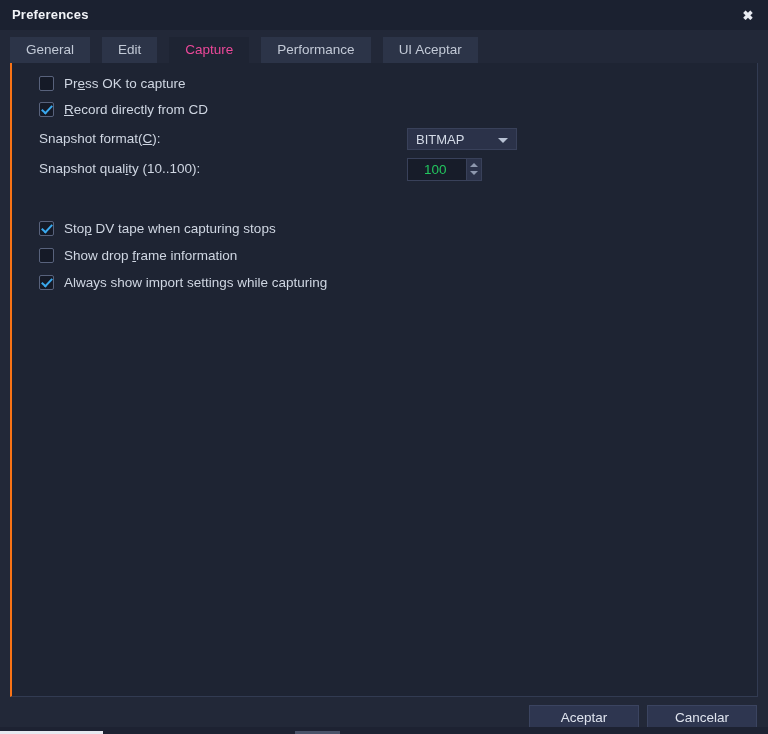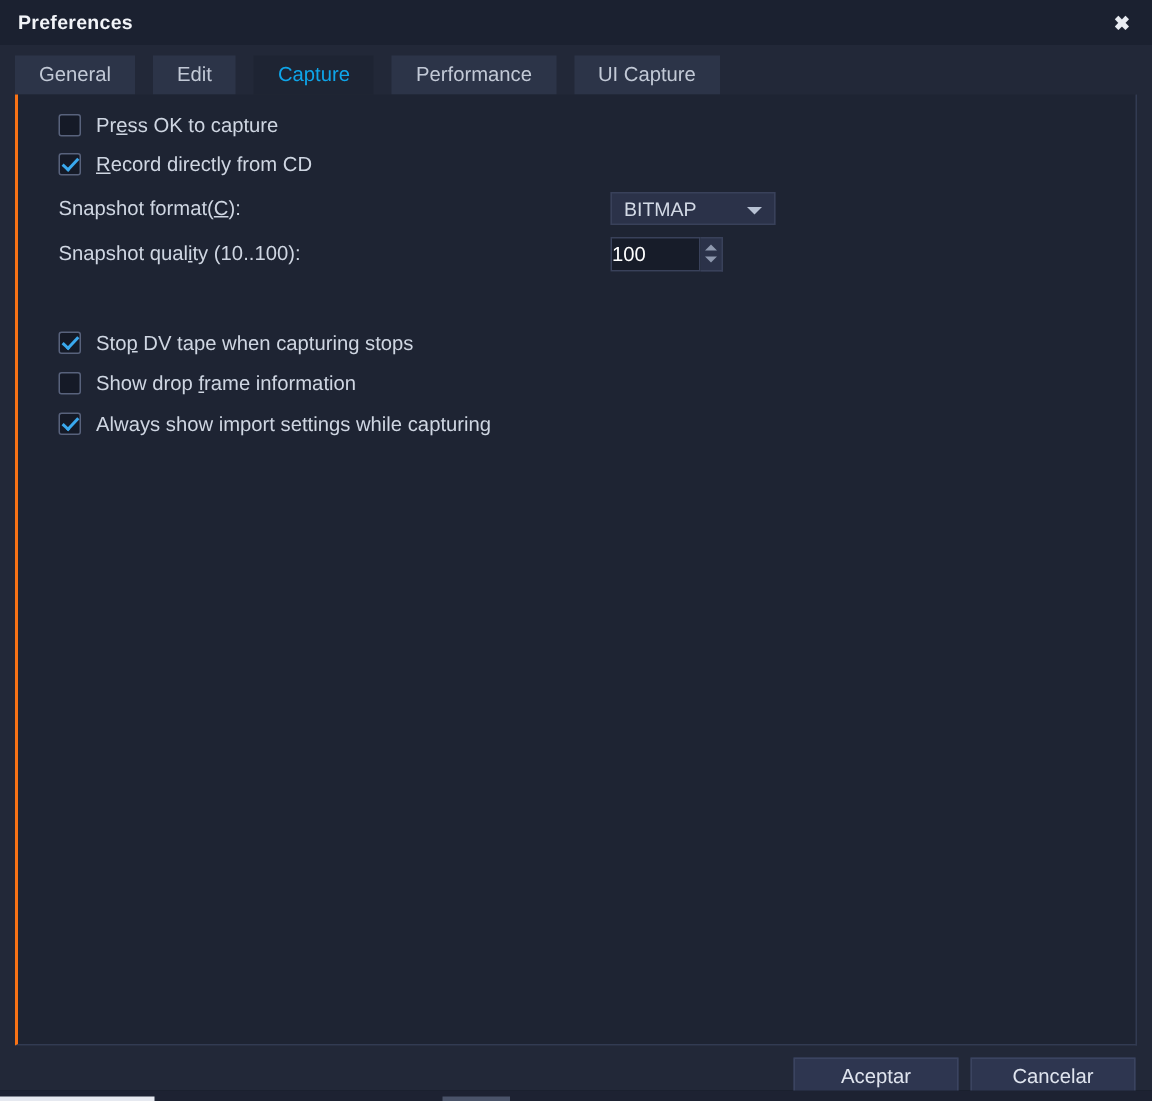--- a/index.html
+++ b/index.html
@@ -68,21 +68,21 @@
     font-size: 13.5px;
     color: #c2c9d6;
     background: #2c3448;
     margin-right: 12px;
     box-sizing: border-box;
     white-space: nowrap;
     cursor: pointer;
   }
   .tab.active {
     background: #1e2433;
-    color: #0ea5e9;
+    color: #ec4899;
   }
 
   
   #panel {
     position: absolute;
     left: 10px;
     top: 63px;
     width: 748px;
     height: 634px;
     background: #1e2433;
@@ -175,23 +175,23 @@
     top: 95px;
     width: 60px;
     height: 23px;
     background: #171c29;
     border: 1px solid #39415a;
     box-sizing: border-box;
     display: flex;
     align-items: center;
   }
   #spin-value {
-    margin-left: 0;
-    font-size: 13.5px;
-    color: #ffffff;
+    margin-left: 16px;
+    font-size: 13.5px;
+    color: #22c55e;
   }
   #spin-buttons {
     position: absolute;
     left: 455px;
     top: 95px;
     width: 15px;
     height: 23px;
     background: #2b3249;
     border: 1px solid #39415a;
     border-left: none;
@@ -265,21 +265,21 @@
   <div id="titlebar">
     <div id="title-text">Preferences</div>
     <div id="close-btn">✖</div>
   </div>
 
   <div id="tabstrip">
       <div class="tab"><span>General</span></div>
       <div class="tab"><span>Edit</span></div>
       <div class="tab active"><span>Capture</span></div>
       <div class="tab"><span>Performance</span></div>
-      <div class="tab"><span>UI Capture</span></div>
+      <div class="tab"><span>UI Aceptar</span></div>
     </div>
 
   <div id="panel">
 
     <div class="row" id="row-press-ok" style="left:27px; top:9px;">
       <span class="cbox"></span>
       <span class="cb-label">Pr<span class="mn">e</span>ss OK to capture</span>
     </div>
 
     <div class="row" id="row-record-cd" style="left:27px; top:35px;">

